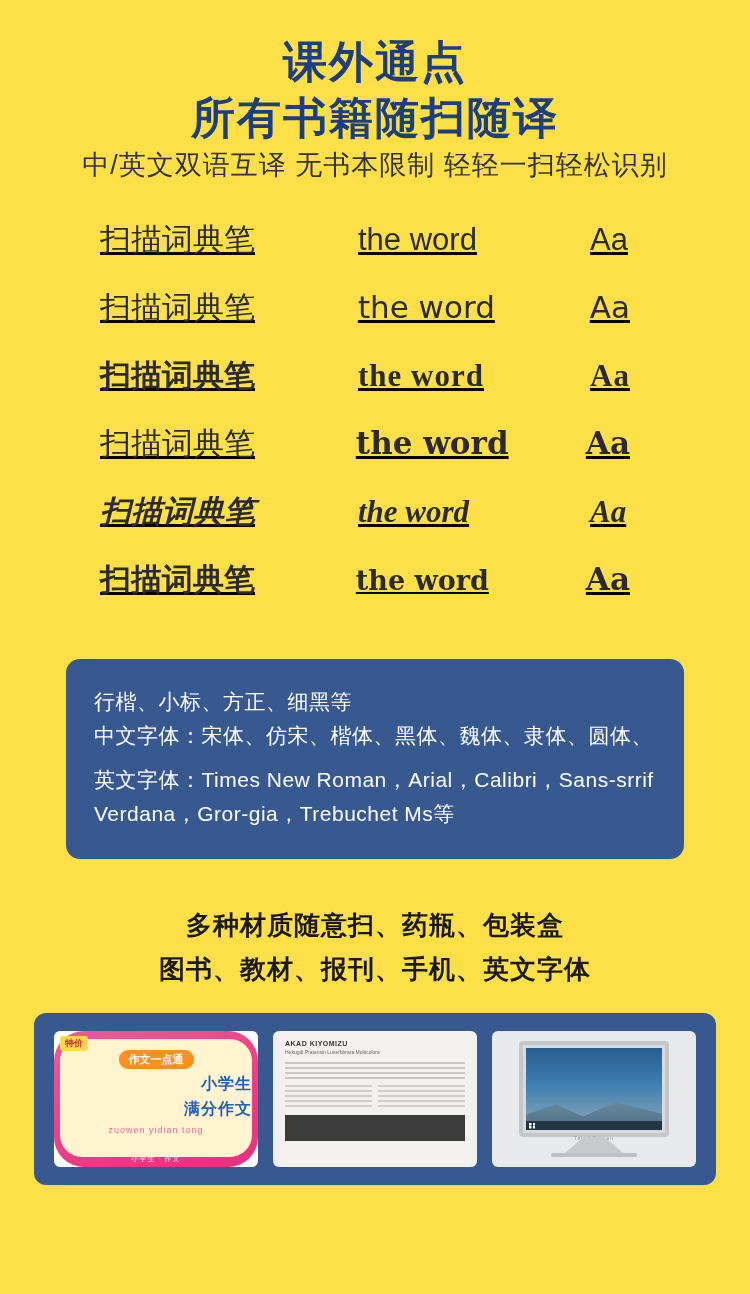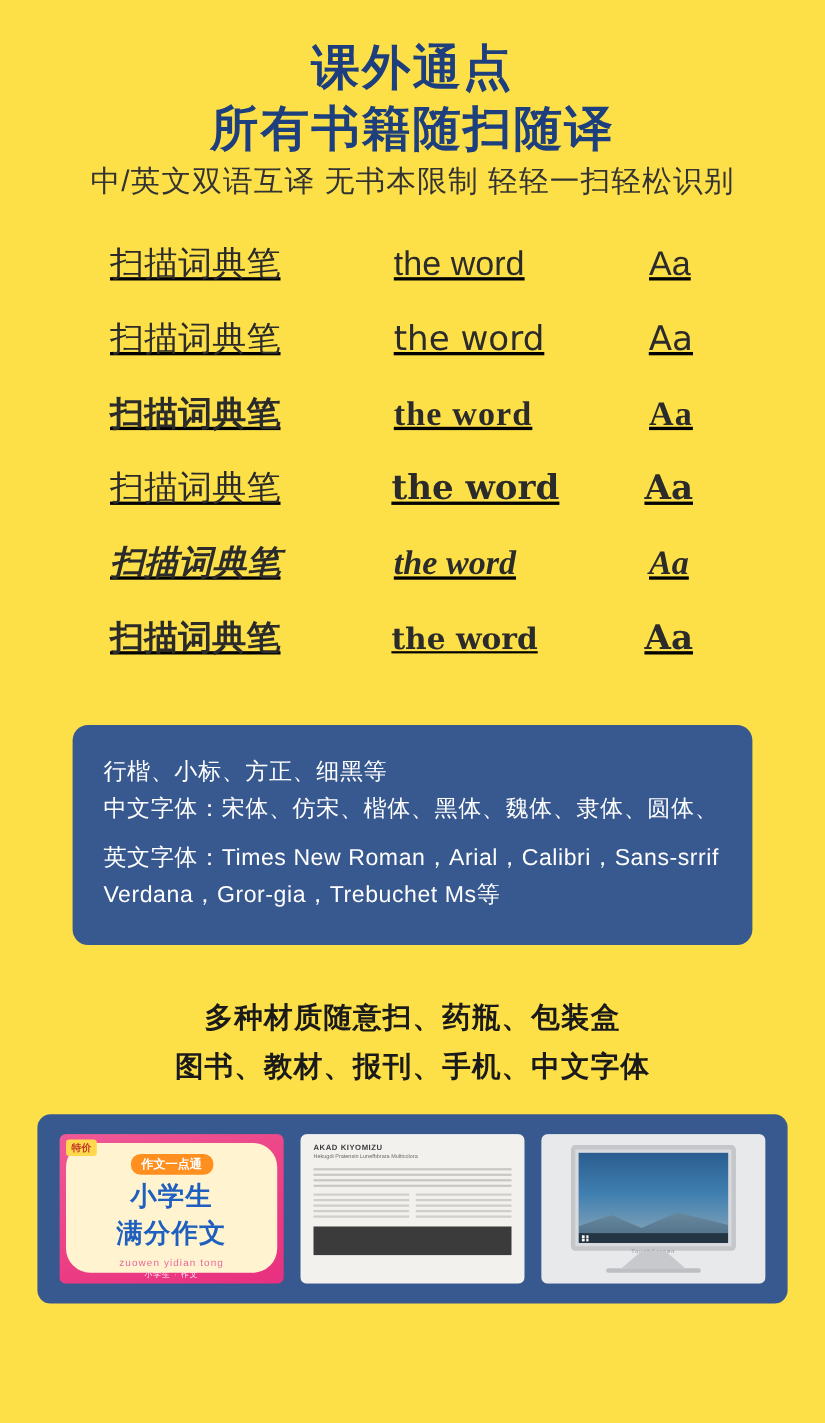--- a/index.html
+++ b/index.html
@@ -131,20 +131,21 @@
     overflow: hidden;
     position: relative;
     background: #ffffff;
   }
 
   
   .book-cover {
     background: linear-gradient(160deg, #f05a96 0%, #ec3f84 55%, #e83080 100%);
     height: 100%;
     padding: 8px 6px;
+    border-radius: 30px;
   }
   .book-tag {
     position: absolute;
     top: 5px; left: 6px;
     background: #ffd84d;
     color: #c0392b;
     font-size: 9px;
     font-weight: bold;
     padding: 1px 5px;
     border-radius: 3px;
@@ -161,24 +162,25 @@
     background: #ff8f1f;
     color: #ffffff;
     font-size: 11px;
     font-weight: bold;
     padding: 2px 10px;
     border-radius: 9px;
   }
   .book-title {
     margin-top: 6px;
     color: #1f5fbf;
-    font-size: 24px;
+    font-size: 16px;
     font-weight: bold;
     line-height: 1.18;
     letter-spacing: 1px;
+    text-align: right;
   }
   .book-pinyin {
     margin-top: 6px;
     color: #e8679f;
     font-size: 9px;
     letter-spacing: 1px;
   }
   .book-foot {
     position: absolute;
     bottom: 3px; left: 0; right: 0;
@@ -345,21 +347,21 @@
       <p>中文字体：宋体、仿宋、楷体、黑体、魏体、隶体、圆体、</p>
     </div>
     <div class="block">
       <p>英文字体：Times New Roman，Arial，Calibri，Sans-srrif</p>
       <p>Verdana，Gror-gia，Trebuchet Ms等</p>
     </div>
   </div>
 
   <div class="materials">
     <div>多种材质随意扫、药瓶、包装盒</div>
-    <div>图书、教材、报刊、手机、中文字体</div>
+    <div>图书、教材、报刊、手机、英文字体</div>
   </div>
 
   <div class="photo-strip">
 
     <div class="photo">
       <div class="book-cover">
         <span class="book-tag">特价</span>
         <div class="book-inner">
           <span class="book-sub">作文一点通</span>
           <div class="book-title">小学生</div>

